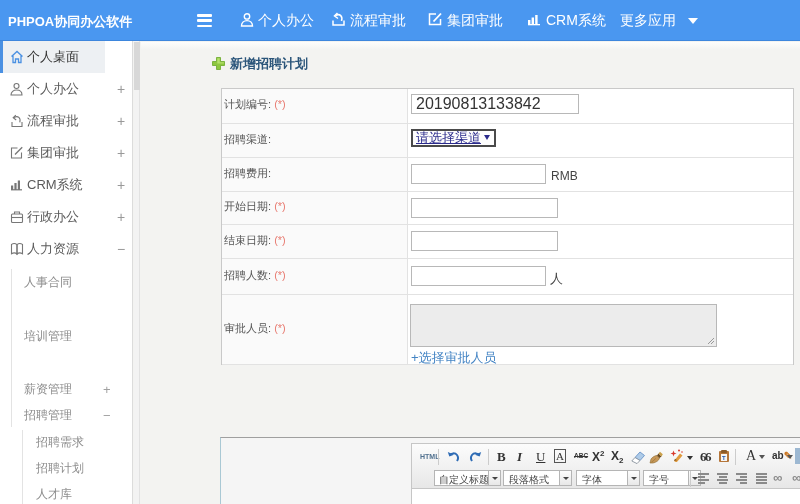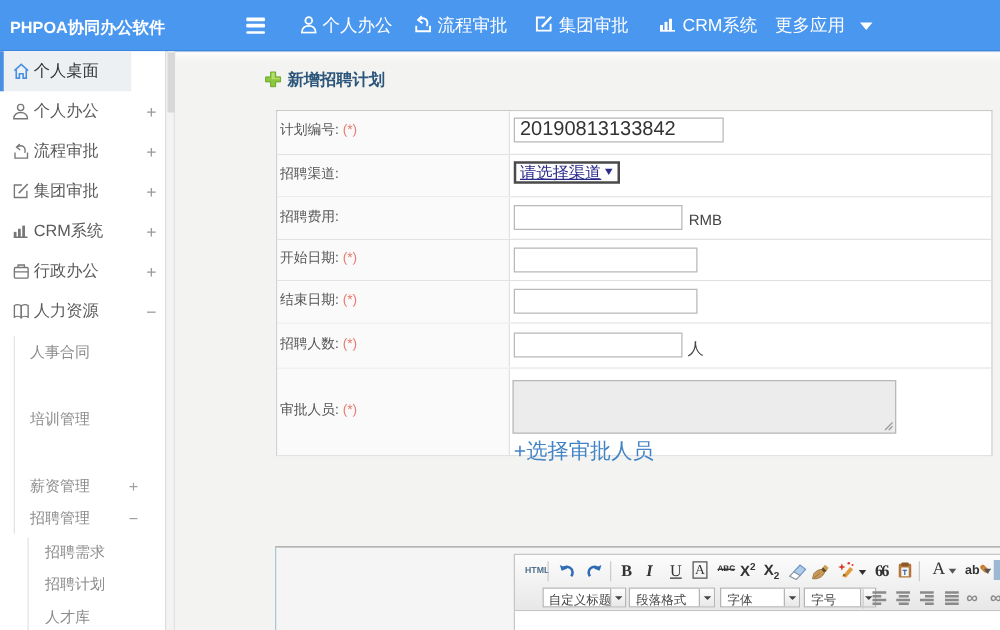--- a/index.html
+++ b/index.html
@@ -247,21 +247,21 @@
     <div class="frow" style="height:70px;">
       <div class="lbl">
           <span class="t">审批人员: <span class="req">(*)</span></span>
         </div>
       <div class="cell">
         <div style="position:absolute; left:1px; top:9px; width:307px; height:43px; background:#ececec; border:1px solid #b8b8b8;">
           <svg style="position:absolute; right:1px; bottom:1px;" width="8" height="8">
               <path d="M7 1 L1 7 M7 4 L4 7" stroke="#999" stroke-width="1"></path>
             </svg>
         </div>
-        <span style="position:absolute; left:2px; top:54px; font-size:17px; color:#4484c4;text-align:center;">+选择审批人员</span>
+        <span style="position:absolute; left:2px; top:54px; font-size:13px; color:#4484c4;text-align:center;">+选择审批人员</span>
       </div>
     </div>
   </div>
 
   <div id="edrow">
     <div id="toolbar">
 
       <span class="tbtn" style="left:8px; top:9px; font-size:7px; font-weight:bold; color:#51718f;">HTML</span>
       <div class="tsep" style="left:26px;"></div>
       <svg class="abs" style="left:35px; top:6px;" width="13" height="13" viewBox="0 0 13 13">

